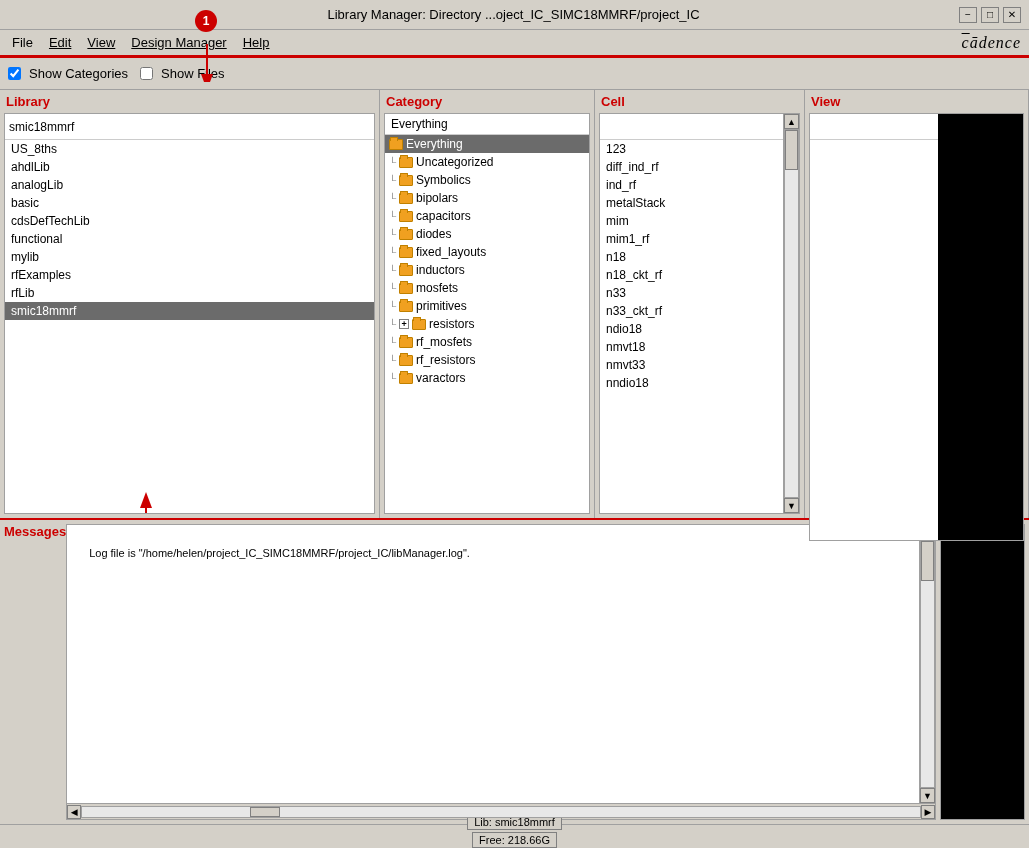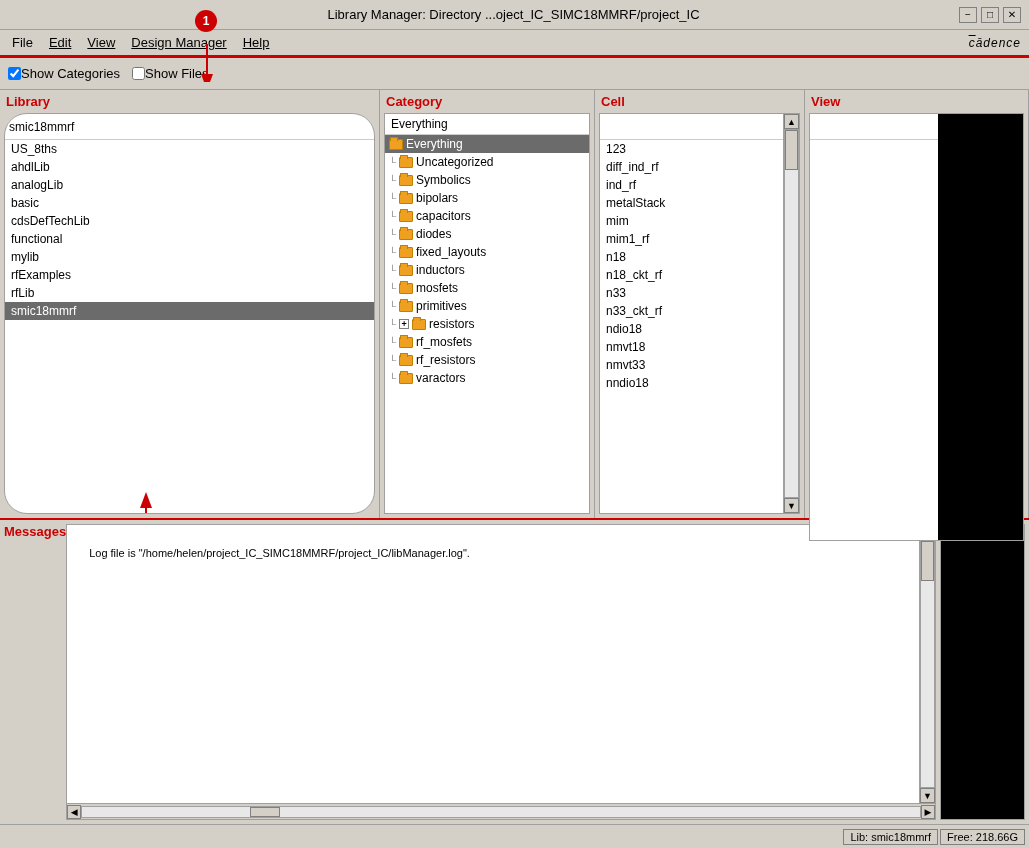--- a/index.html
+++ b/index.html
@@ -40,42 +40,42 @@
       padding: 2px 8px;
       font-size: 13px;
       color: #000;
       cursor: pointer;
       text-decoration: underline;
     }
     .menu-bar-item:first-child { text-decoration: none; }
     .cadence-logo {
       position: absolute;
       right: 8px;
-      font-size: 12px;
-      font-family: Liberation Sans, sans-serif;
+      font-size: 16px;
+      font-family: Liberation Serif, serif;
       font-style: italic;
       color: #000;
       letter-spacing: 1px;
     }
     .cadence-logo span { text-decoration: overline; }
 
     
     .toolbar {
       background: #d4d0c8;
       height: 32px;
       display: flex;
       align-items: center;
       padding: 4px 8px;
       gap: 12px;
       border-bottom: 1px solid #a0a0a0;
     }
     .checkbox-label {
       display: flex;
       align-items: center;
-      gap: 0;
+      gap: 8px;
       font-size: 13px;
       cursor: pointer;
     }
     .checkbox-label input[type="checkbox"] { width: 13px; height: 13px; }
 
     
     .annotation-circle {
       width: 22px; height: 22px;
       background: #cc0000;
       border-radius: 50%;
@@ -317,20 +317,21 @@
     .status-bar {
       background: #d4d0c8;
       height: 24px;
       display: flex;
       align-items: center;
       justify-content: flex-end;
       padding: 0 4px;
       border-top: 1px solid #a0a0a0;
       gap: 2px;
       font-size: 11px;
+      flex-direction: column;
     }
     .status-item {
       border: 1px solid #808080;
       padding: 1px 6px;
       background: #d4d0c8;
       font-size: 11px;
     }
     .hscroll-track {
       flex: 1;
       height: 12px;
@@ -399,21 +400,21 @@
     <span>Show Files</span>
   </label>
 </div>
 
 <div class="main-content">
 
   <div class="panels-area">
 
     <div class="panel library-panel">
       <div class="panel-header">Library</div>
-      <div class="panel-content" style="position:relative;border-radius:23px;">
+      <div class="panel-content" style="position:relative;">
         <div class="panel-search">
           <input type="text" value="smic18mmrf" style="">
         </div>
         <div class="panel-list">
           <div class="list-item">US_8ths</div>
           <div class="list-item">ahdlLib</div>
           <div class="list-item">analogLib</div>
           <div class="list-item">basic</div>
           <div class="list-item">cdsDefTechLib</div>
           <div class="list-item">functional</div>

